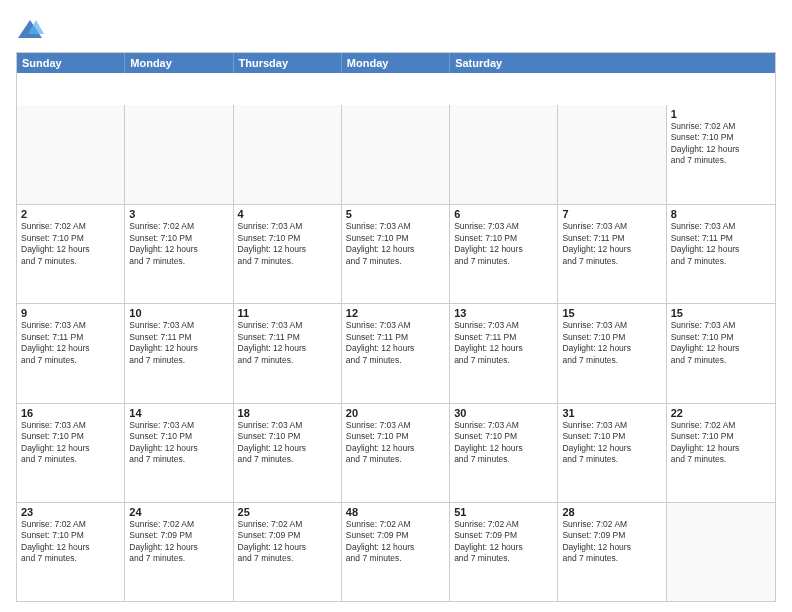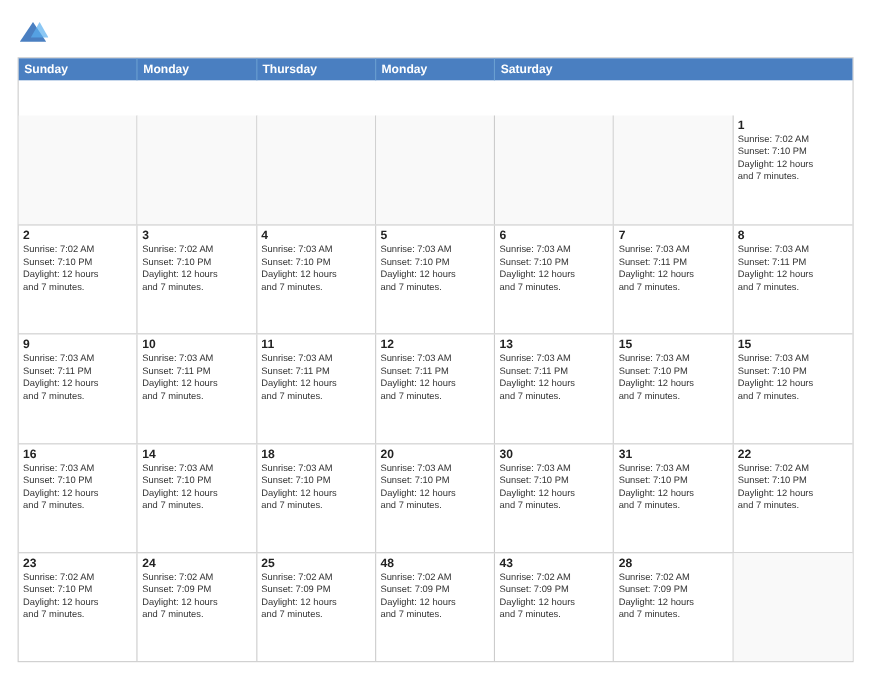--- a/index.html
+++ b/index.html
@@ -336,21 +336,21 @@
 and 7 minutes.</div>
           </div>
           <div class="cal-cell">
             <span class="day-num">48</span>
             <div class="day-info" style="white-space: pre-line;">Sunrise: 7:02 AM
 Sunset: 7:09 PM
 Daylight: 12 hours
 and 7 minutes.</div>
           </div>
           <div class="cal-cell">
-            <span class="day-num">43</span>
+            <span class="day-num">51</span>
             <div class="day-info" style="white-space: pre-line;">Sunrise: 7:02 AM
 Sunset: 7:09 PM
 Daylight: 12 hours
 and 7 minutes.</div>
           </div>
           <div class="cal-cell">
             <span class="day-num">28</span>
             <div class="day-info" style="white-space: pre-line;">Sunrise: 7:02 AM
 Sunset: 7:09 PM
 Daylight: 12 hours

